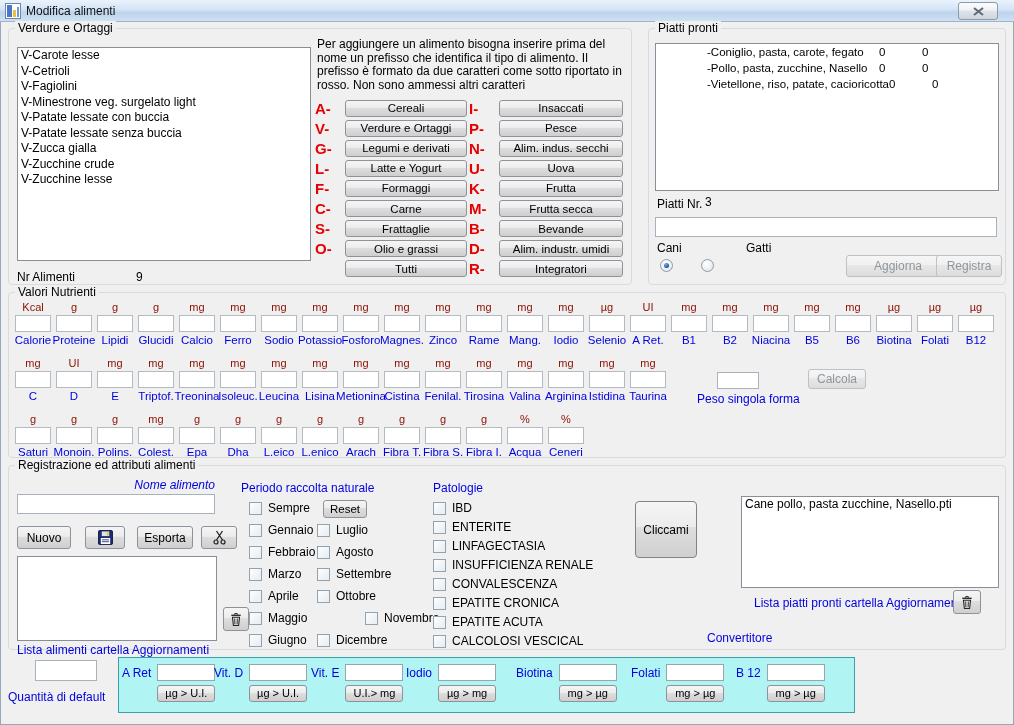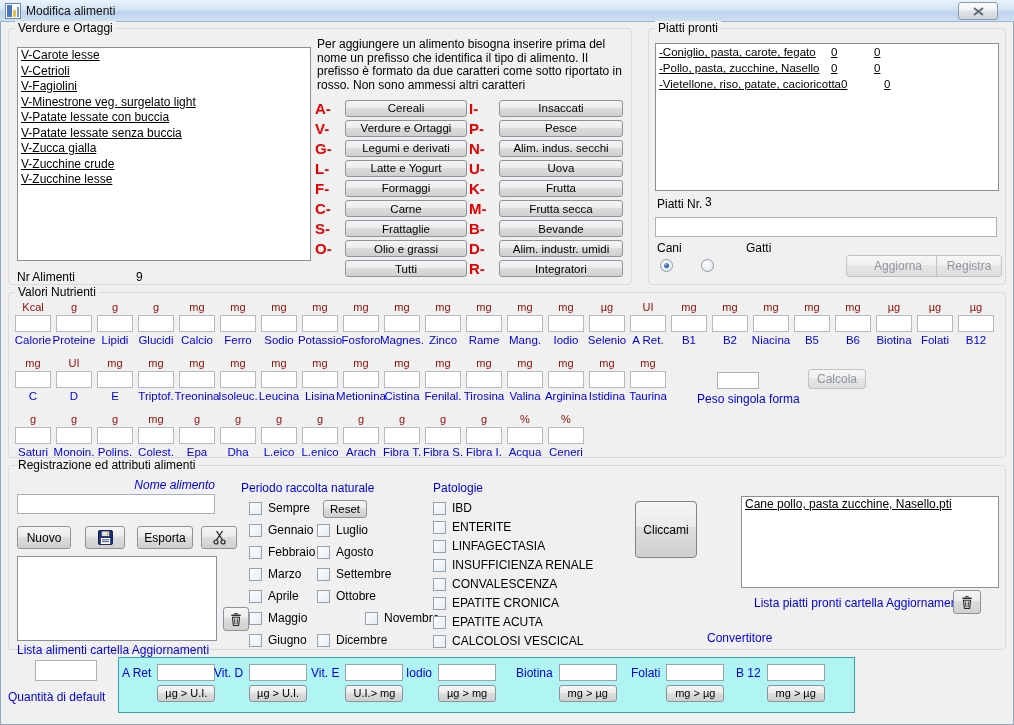--- a/index.html
+++ b/index.html
@@ -13,21 +13,21 @@
   .app-ico { width:16px; height:16px; margin-right:5px; flex:0 0 auto; }
   .title-text { font-size:12px; color:#111; }
   .close-btn { position:absolute; right:16px; top:2px; width:40px; height:18px; border:1px solid #8d9aa8;
     border-radius:3px; background:linear-gradient(#fdfdfd,#eef1f4 45%,#dfe4e9 50%,#cdd5dc);
     display:flex; align-items:center; justify-content:center; cursor:pointer; }
 
   
   .gb { position:absolute; border:1px solid #d7dbdf; border-radius:4px; }
   .gb-t { position:absolute; top:-8px; left:6px; background:#f0f0f0; padding:0 3px; font-size:12px; color:#000; white-space:nowrap; }
 
-  .listbox { position:absolute; background:#fff; border:1px solid #888f98; overflow:hidden;text-decoration:underline; }
+  .listbox { position:absolute; background:#fff; border:1px solid #888f98; overflow:hidden; }
   .lb-item { font-size:12px; line-height:15.5px; padding-left:3px; white-space:nowrap; color:#000; }
 
   .ti { position:absolute; background:#fff; border:1px solid #a8b2bc; font-size:12px; padding:0 3px; }
 
   .btn { background:linear-gradient(#f5f5f5,#ececec 45%,#dedede 46%,#cfcfcf); border:1px solid #8e9399;
     border-radius:3px; font-size:11.5px; color:#000; cursor:pointer; }
   .btn.dis { color:#8f969c; border-color:#bcc1c5; background:linear-gradient(#f6f6f6,#f0f0f0 45%,#e7e7e7 46%,#dddddd); }
 
   .blue { color:#0000e0; }
   .lab { position:absolute; font-size:12px; white-space:nowrap; }
@@ -142,21 +142,21 @@
       <button class="btn cat-btn">Alim. industr. umidi</button>
       <span class="redL">R-</span>
       <button class="btn cat-btn">Integratori</button>
     </div>
   <span class="lab" style="left:8px;top:241px;">Nr Alimenti</span>
   <span class="lab" style="left:127px;top:241px;">9</span>
 </div>
 
 <div class="gb" id="gb-piatti" style="left:648px;top:28px;width:358px;height:257px;">
   <span class="gb-t">Piatti pronti</span>
-  <div class="listbox" id="plist" style="left:6px;top:14px;width:344px;height:148px;">
+  <div class="listbox" id="plist" style="left:6px;top:14px;width:344px;height:148px;padding-left:48px;">
       <div class="p-row">
         <span class="p-name">-Coniglio, pasta, carote, fegato</span>
         <span class="p-v">0</span>
         <span class="p-v">0</span>
       </div>
       <div class="p-row">
         <span class="p-name">-Pollo, pasta, zucchine, Nasello</span>
         <span class="p-v">0</span>
         <span class="p-v">0</span>
       </div>

